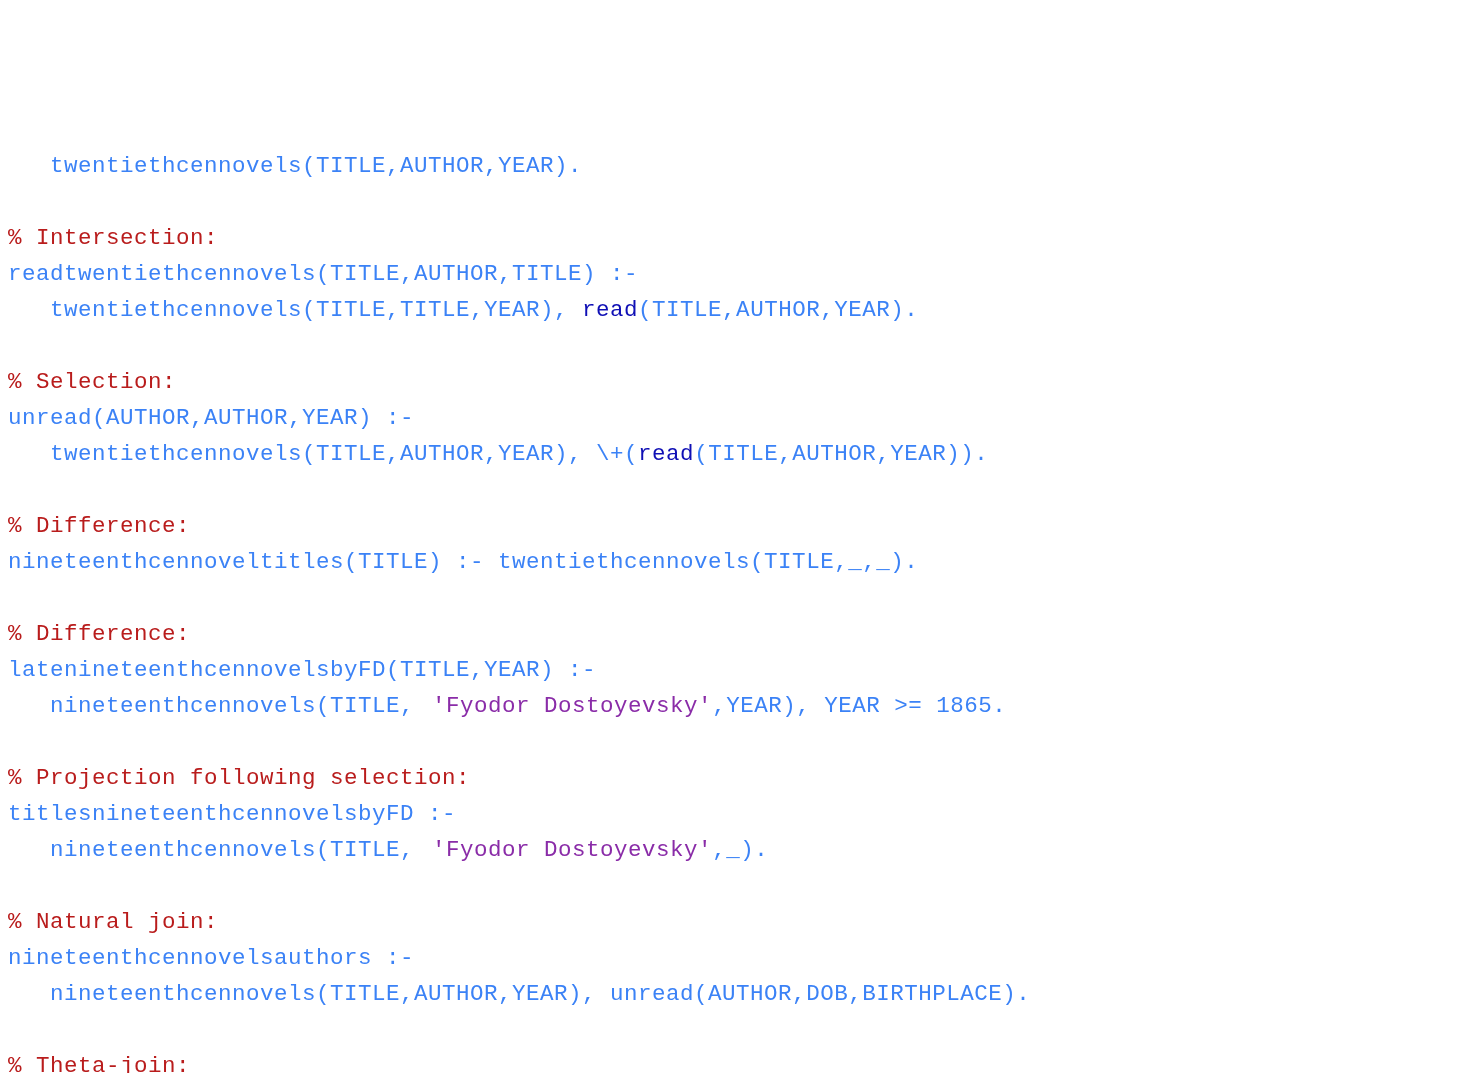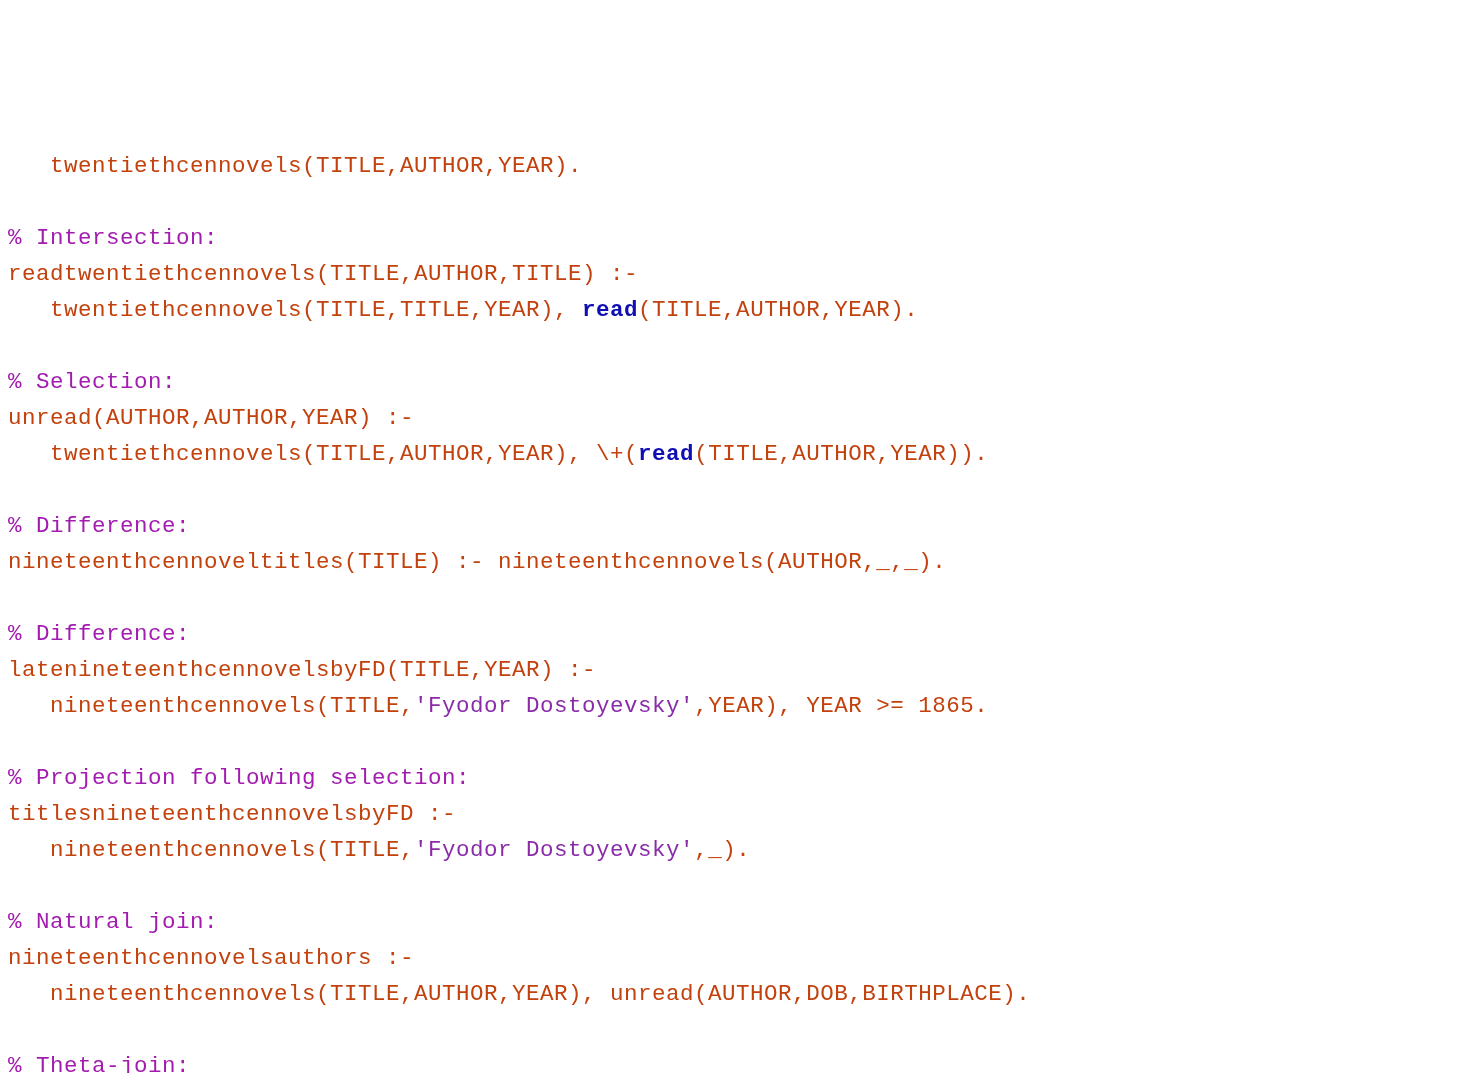--- a/index.html
+++ b/index.html
@@ -6,42 +6,42 @@
       margin: 0;
       padding: 4px 8px;
       background-color: #ffffff;
       font-family: "Courier New", Courier, monospace;
       font-size: 22.5px;
       line-height: 1.6;
       white-space: pre;
       color: #000000;
       letter-spacing: 0.5px;
     }
-    .t   { color: #c2410c; margin-top: 16px; }       
-    .cmt { color: #a21caf; }       
-    .kw  { color: #0f0fb5; font-weight: bold; }  
-    .str { color: #8a2ca8; }       
+    .t   { color: #3b82f6; margin-top: 16px; }       
+    .cmt { color: #b91c1c; }       
+    .kw  { color: #0f0fb5; font-weight: normal; }  
+    .str { color: #8a2ca8; margin-left: 18px; }       
   </style>
 </head>
 <body>
 
 
 
 <div><span class="t">   twentiethcennovels(TITLE,AUTHOR,YEAR).</span>
 <span class="t"></span>
 <span class="cmt">% Intersection:</span>
 <span class="t">readtwentiethcennovels(TITLE,AUTHOR,TITLE) :-</span>
 <span class="t">   twentiethcennovels(TITLE,TITLE,YEAR), </span><span class="kw">read</span><span class="t">(TITLE,AUTHOR,YEAR).</span>
 <span class="t"></span>
 <span class="cmt">% Selection:</span>
 <span class="t">unread(AUTHOR,AUTHOR,YEAR) :-</span>
 <span class="t">   twentiethcennovels(TITLE,AUTHOR,YEAR), \+(</span><span class="kw">read</span><span class="t">(TITLE,AUTHOR,YEAR)).</span>
 <span class="t"></span>
 <span class="cmt">% Difference:</span>
-<span class="t">nineteenthcennoveltitles(TITLE) :- nineteenthcennovels(AUTHOR,_,_).</span>
+<span class="t">nineteenthcennoveltitles(TITLE) :- twentiethcennovels(TITLE,_,_).</span>
 <span class="t"></span>
 <span class="cmt">% Difference:</span>
 <span class="t">latenineteenthcennovelsbyFD(TITLE,YEAR) :-</span>
 <span class="t">   nineteenthcennovels(TITLE,</span><span class="str">'Fyodor Dostoyevsky'</span><span class="t">,YEAR), YEAR &gt;= 1865.</span>
 <span class="t"></span>
 <span class="cmt">% Projection following selection:</span>
 <span class="t">titlesnineteenthcennovelsbyFD :-</span>
 <span class="t">   nineteenthcennovels(TITLE,</span><span class="str">'Fyodor Dostoyevsky'</span><span class="t">,_).</span>
 <span class="t"></span>
 <span class="cmt">% Natural join:</span>

